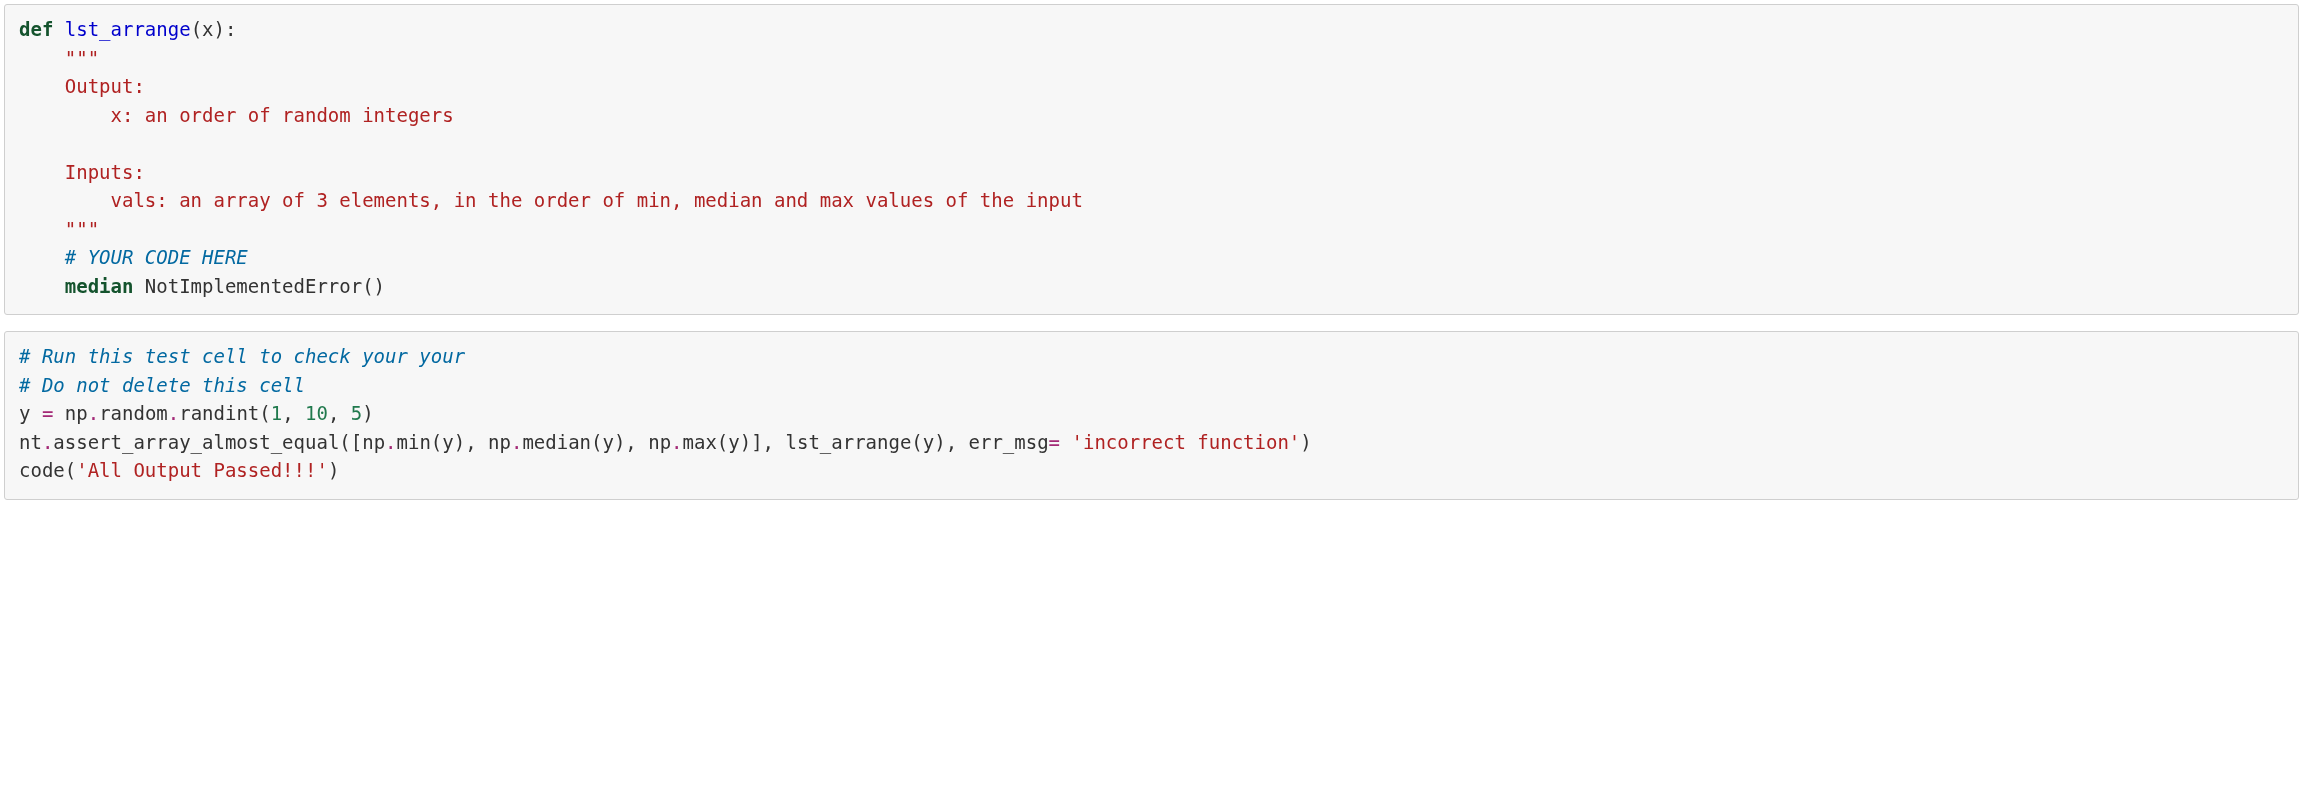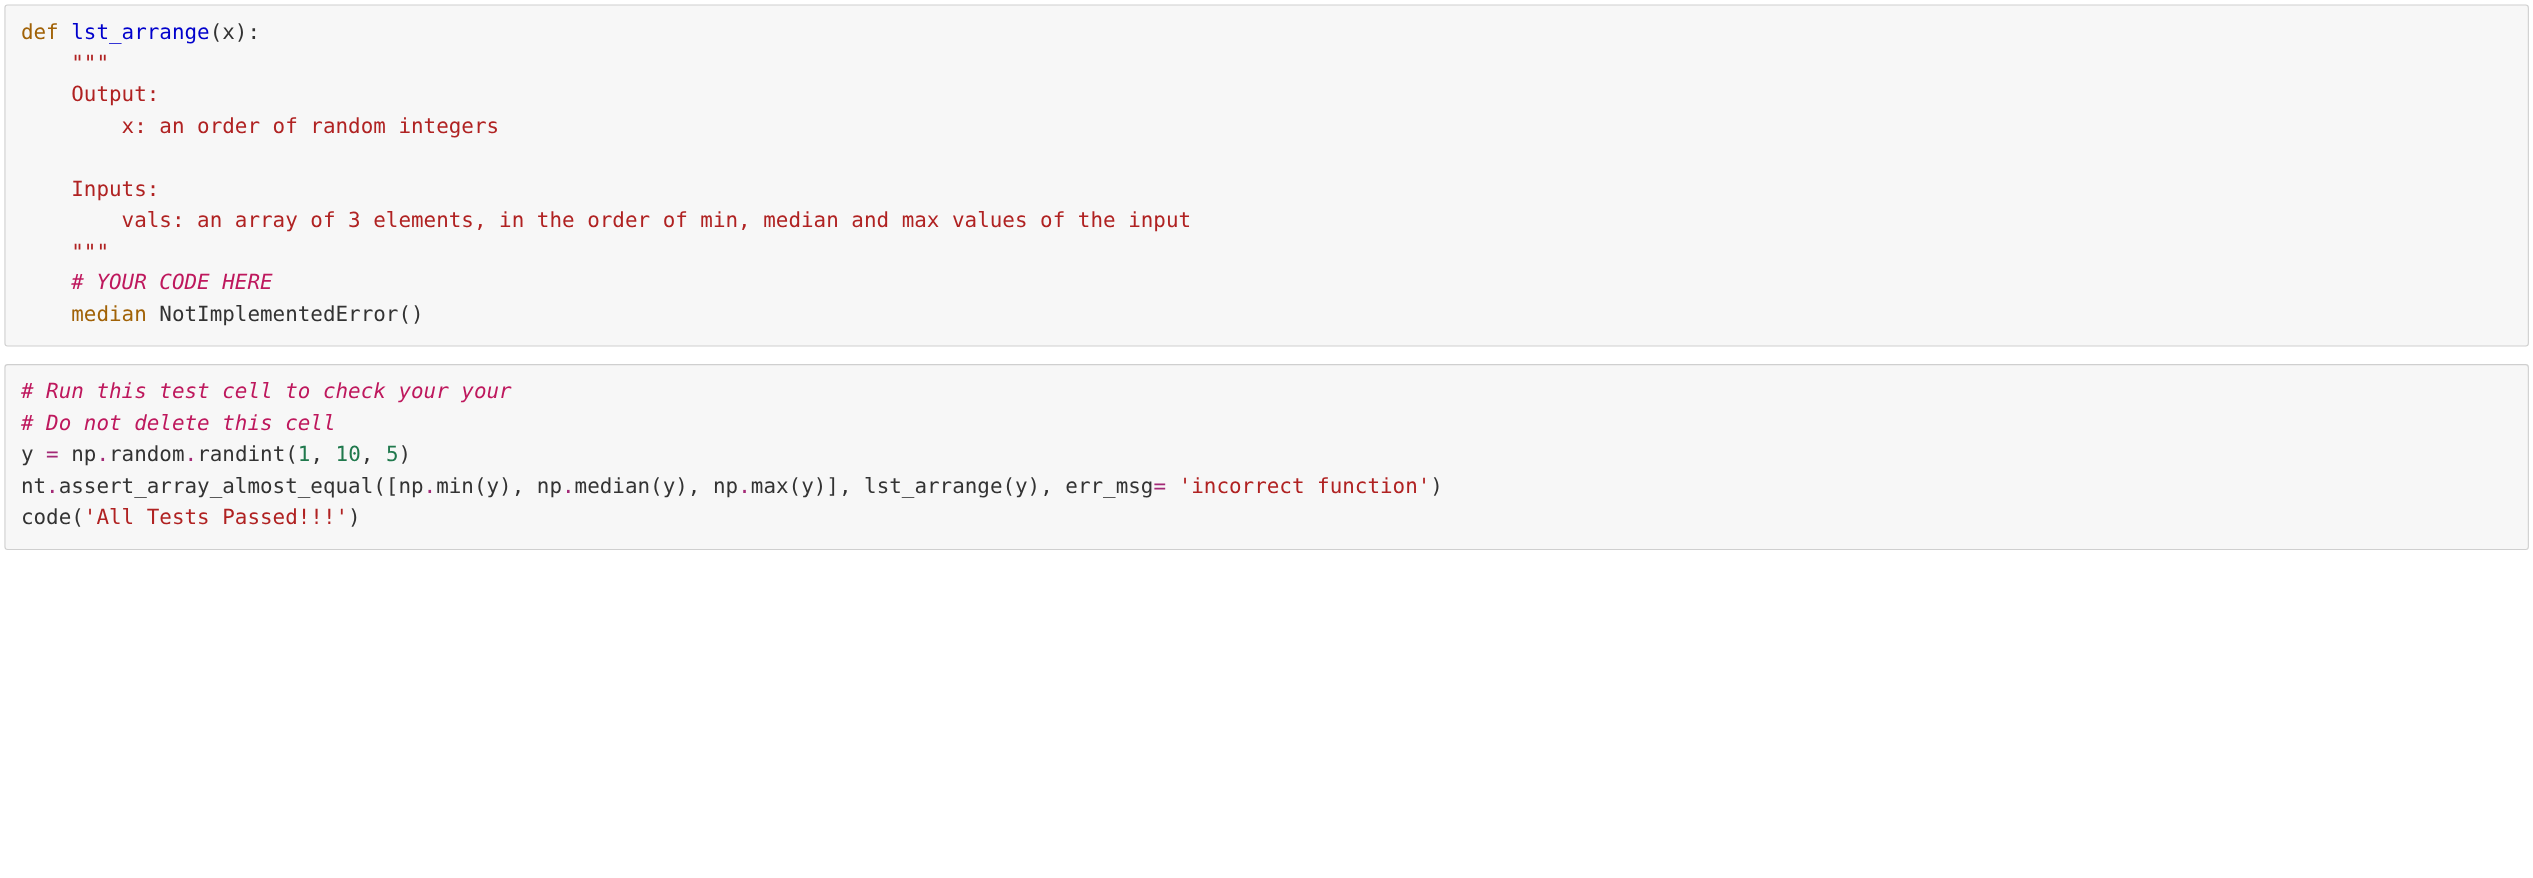--- a/index.html
+++ b/index.html
@@ -12,24 +12,24 @@
   }
   .cell {
     background: #f7f7f7;
     border: 1px solid #cfcfcf;
     border-radius: 3px;
     margin: 4px 4px 16px 4px;
     padding: 10px 14px 14px 14px;
     white-space: pre;
     overflow-x: auto;
   }
-  .tok-keyword { color: #a16207; font-weight: normal; }
+  .tok-keyword { color: #14532d; font-weight: bold; }
   .tok-funcname { color: #0000cc; margin-top: 20px; }
   .tok-string { color: #b02222; }
-  .tok-comment { color: #be185d; font-style: italic; }
+  .tok-comment { color: #0369a1; font-style: italic; }
   .tok-operator { color: #a32976; }
   .tok-number { color: #20794d; }
   .tok-plain { color: #333333; }
 </style>
 </head>
 <body>
 
 <div class="cell"><span class="tok-keyword">def</span><span class="tok-plain"> </span><span class="tok-funcname">lst_arrange</span><span class="tok-plain">(x):</span>
 <span class="tok-string">    """</span>
 <span class="tok-string">    Output:</span>
@@ -38,14 +38,14 @@
 <span class="tok-string">    Inputs:</span>
 <span class="tok-string">        vals: an array of 3 elements, in the order of min, median and max values of the input</span>
 <span class="tok-string">    """</span>
 <span class="tok-comment">    # YOUR CODE HERE</span>
 <span class="tok-plain">    </span><span class="tok-keyword">median</span><span class="tok-plain"> NotImplementedError()</span></div>
 
 <div class="cell"><span class="tok-comment"># Run this test cell to check your your</span>
 <span class="tok-comment"># Do not delete this cell</span>
 <span class="tok-plain">y </span><span class="tok-operator">=</span><span class="tok-plain"> np</span><span class="tok-operator">.</span><span class="tok-plain">random</span><span class="tok-operator">.</span><span class="tok-plain">randint(</span><span class="tok-number">1</span><span class="tok-plain">, </span><span class="tok-number">10</span><span class="tok-plain">, </span><span class="tok-number">5</span><span class="tok-plain">)</span>
 <span class="tok-plain">nt</span><span class="tok-operator">.</span><span class="tok-plain">assert_array_almost_equal([np</span><span class="tok-operator">.</span><span class="tok-plain">min(y), np</span><span class="tok-operator">.</span><span class="tok-plain">median(y), np</span><span class="tok-operator">.</span><span class="tok-plain">max(y)], lst_arrange(y), err_msg</span><span class="tok-operator">=</span><span class="tok-plain"> </span><span class="tok-string">'incorrect function'</span><span class="tok-plain">)</span>
-<span class="tok-plain">code(</span><span class="tok-string">'All Tests Passed!!!'</span><span class="tok-plain">)</span>
+<span class="tok-plain">code(</span><span class="tok-string">'All Output Passed!!!'</span><span class="tok-plain">)</span>
 </div>
 
 </body></html>

